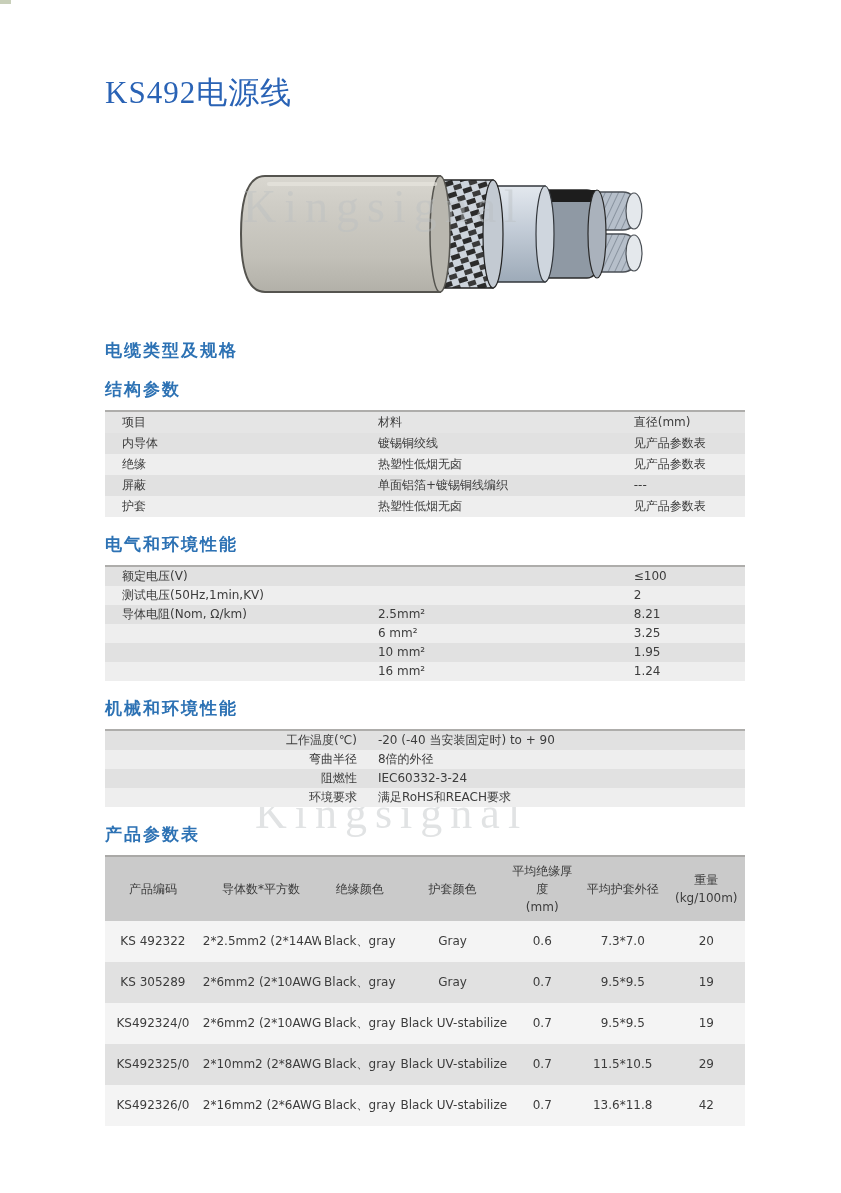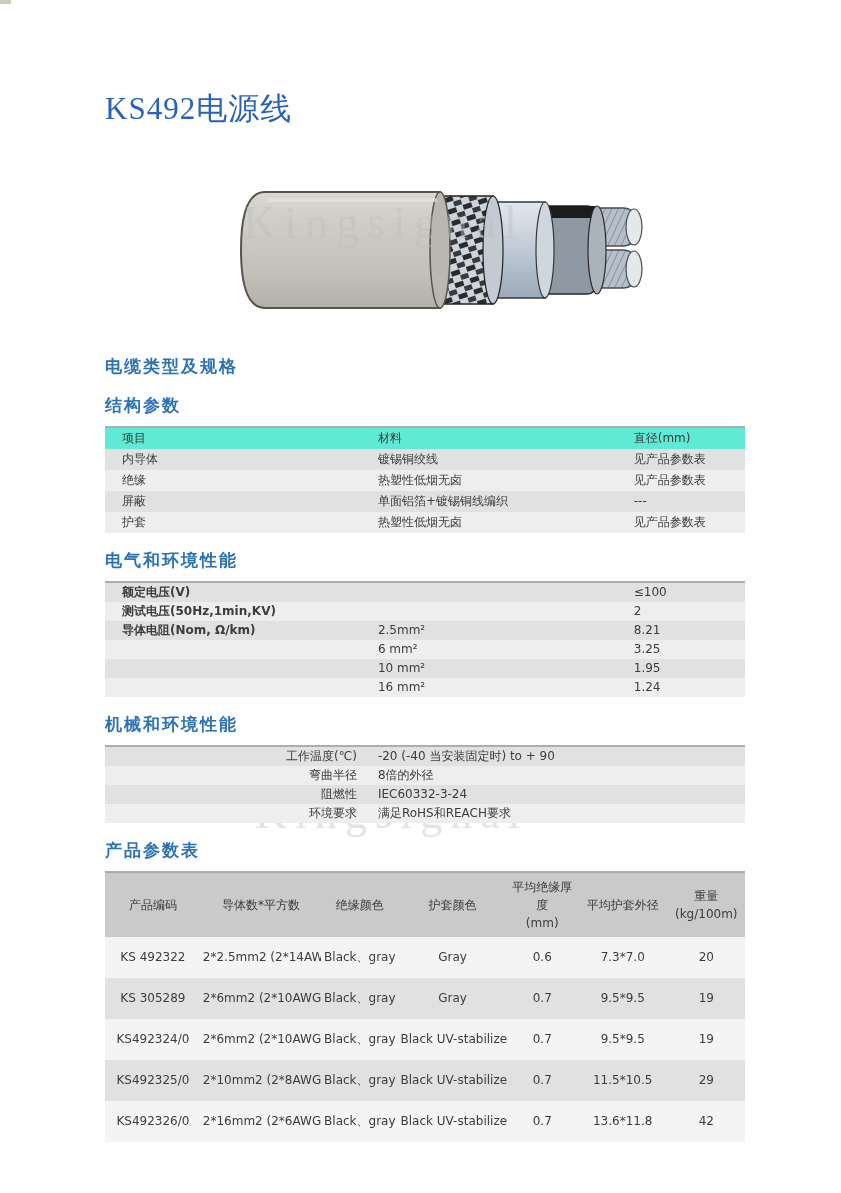--- a/index.html
+++ b/index.html
@@ -1,42 +1,42 @@
 <!DOCTYPE html>
 <html><head>
 <meta charset="utf-8">
 <style>
   html,body{margin:0;padding:0;background:#ffffff;}
   body{font-family:"DejaVu Sans","Liberation Sans",sans-serif;}
   .page{position:relative;width:841px;height:1193px;background:#ffffff;overflow:hidden;}
   .corner-mark{position:absolute;left:0;top:0;width:11px;height:4px;background:#9aa77f;opacity:.55;}
-  .content{position:absolute;left:105px;top:16px;width:640px;}
+  .content{position:absolute;left:105px;top:0;width:640px;}
   .doc-title{margin:72px 0 0 0;font-family:"Liberation Serif","DejaVu Serif",serif;font-size:31px;font-weight:400;color:#2a63b5;letter-spacing:1px;}
   
   .figure-wrap{position:relative;margin:48px 0 0 130px;width:410px;height:145px;}
   .figure-wrap svg{display:block;}
   .watermark{position:absolute;font-family:"Liberation Serif","DejaVu Serif",serif;font-size:46px;letter-spacing:8px;color:rgba(185,190,194,0.42);white-space:nowrap;pointer-events:none;}
   .wm-figure{left:8px;top:18px;}
   .wm-lower{position:absolute;left:255px;top:788px;font-family:"Liberation Serif","DejaVu Serif",serif;font-size:44px;letter-spacing:8px;color:rgba(188,192,196,0.45);white-space:nowrap;pointer-events:none;}
   
   .section-heading{margin:16px 0 9px 0;font-size:17px;font-weight:600;color:#2d72b4;letter-spacing:2px;}
   .section-heading.first{margin-top:32px;}
   
   table.doc-table{width:100%;border-collapse:collapse;table-layout:fixed;border-top:2px solid #aeadab;font-size:12px;color:#3c3c3c;}
   table.doc-table td,table.doc-table th{padding:0 4px 0 17px;height:21px;line-height:1.15;text-align:left;font-weight:400;overflow:hidden;white-space:nowrap;}
   
   table.alt-dark tbody tr:nth-child(odd) td{background:#e1e1e1;}
   table.alt-dark tbody tr:nth-child(even) td{background:#eeeeee;}
-  table.t-structure thead th{background:#5eead4;height:21px;}
+  table.t-structure thead th{background:#e5e5e5;height:21px;}
   table.t-electrical td,table.t-mechanical td{height:19px;}
   
   .t-spec td.c0{width:36.7%;}
   .t-structure th.c0,.t-structure td.c0{width:36.7%;}
   .t-structure th.c1,.t-structure td.c1{width:36.7%;}
-  .t-electrical td.c0{width:36.7%;font-weight:bold;}
+  .t-electrical td.c0{width:36.7%;}
   .t-electrical td.c1{width:36.7%;}
   .t-mechanical td.c0{width:36.7%;text-align:right;}
   
   table.t-products{border-top:2px solid #aaa9a7;}
   table.t-products thead th{background:#cacaca;text-align:center;padding:5px 2px;font-weight:400;white-space:normal;line-height:1.5;}
   table.t-products tbody td{text-align:center;padding:11px 2px;height:19px;}
   table.t-products tbody tr:nth-child(odd) td{background:#f4f4f4;}
   table.t-products tbody tr:nth-child(even) td{background:#e1e1e1;}
   .t-products .c0{width:15%;}
   .t-products .c1{width:19%;}

